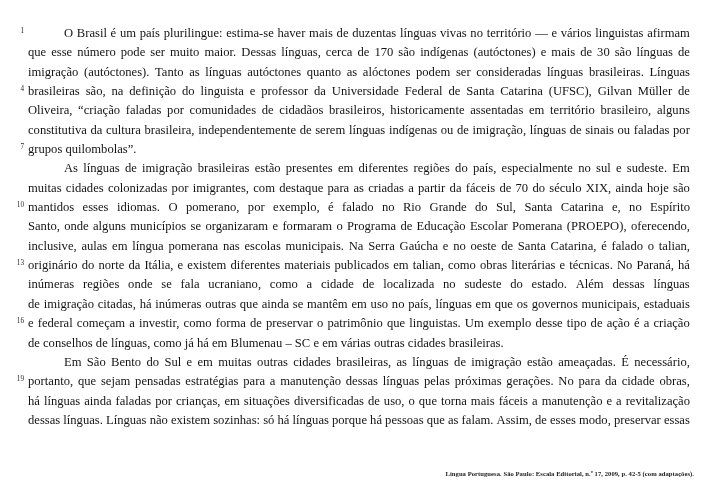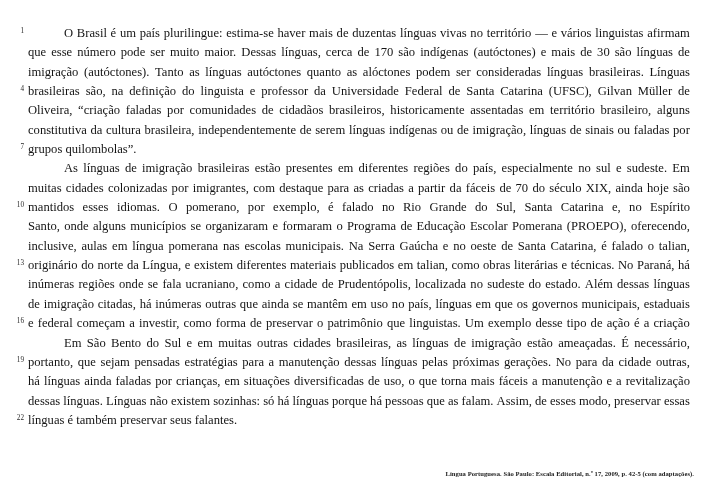--- a/index.html
+++ b/index.html
@@ -363,21 +363,21 @@
           <span class="w">talian,</span>
         </div>
       </div>
       <div class="line-row">
         <div class="line-no">13</div>
         <div class="line-text just">
           <span class="w">originário</span>
           <span class="w">do</span>
           <span class="w">norte</span>
           <span class="w">da</span>
-          <span class="w">Língua,</span>
+          <span class="w">Itália,</span>
           <span class="w">e</span>
           <span class="w">existem</span>
           <span class="w">diferentes</span>
           <span class="w">materiais</span>
           <span class="w">publicados</span>
           <span class="w">em</span>
           <span class="w">talian,</span>
           <span class="w">como</span>
           <span class="w">obras</span>
           <span class="w">literárias</span>
@@ -394,21 +394,20 @@
           <span class="w">inúmeras</span>
           <span class="w">regiões</span>
           <span class="w">onde</span>
           <span class="w">se</span>
           <span class="w">fala</span>
           <span class="w">ucraniano,</span>
           <span class="w">como</span>
           <span class="w">a</span>
           <span class="w">cidade</span>
           <span class="w">de</span>
-          <span class="w">Prudentópolis,</span>
           <span class="w">localizada</span>
           <span class="w">no</span>
           <span class="w">sudeste</span>
           <span class="w">do</span>
           <span class="w">estado.</span>
           <span class="w">Além</span>
           <span class="w">dessas</span>
           <span class="w">línguas</span>
         </div>
       </div>
@@ -457,20 +456,24 @@
           <span class="w">Um</span>
           <span class="w">exemplo</span>
           <span class="w">desse</span>
           <span class="w">tipo</span>
           <span class="w">de</span>
           <span class="w">ação</span>
           <span class="w">é</span>
           <span class="w">a</span>
           <span class="w">criação</span>
         </div>
+      </div>
+      <div class="line-row">
+        <div class="line-no"></div>
+        <div class="line-text last">de conselhos de línguas, como já há em Blumenau – SC e em várias outras cidades brasileiras.</div>
       </div>
       <div class="line-row">
         <div class="line-no"></div>
         <div class="line-text just">
           <span class="w"><span class="indent-pad"></span>Em</span>
           <span class="w">São</span>
           <span class="w">Bento</span>
           <span class="w">do</span>
           <span class="w">Sul</span>
           <span class="w">e</span>
@@ -502,21 +505,21 @@
           <span class="w">manutenção</span>
           <span class="w">dessas</span>
           <span class="w">línguas</span>
           <span class="w">pelas</span>
           <span class="w">próximas</span>
           <span class="w">gerações.</span>
           <span class="w">No</span>
           <span class="w">para</span>
           <span class="w">da</span>
           <span class="w">cidade</span>
-          <span class="w">outras,</span>
+          <span class="w">obras,</span>
         </div>
       </div>
       <div class="line-row">
         <div class="line-no"></div>
         <div class="line-text just">
           <span class="w">há</span>
           <span class="w">línguas</span>
           <span class="w">ainda</span>
           <span class="w">faladas</span>
           <span class="w">por</span>
@@ -557,21 +560,17 @@
           <span class="w">as</span>
           <span class="w">falam.</span>
           <span class="w">Assim,</span>
           <span class="w">de</span>
           <span class="w">esses</span>
           <span class="w">modo,</span>
           <span class="w">preservar</span>
           <span class="w">essas</span>
         </div>
       </div>
-      <div class="line-row">
-        <div class="line-no">22</div>
-        <div class="line-text last">línguas é também preservar seus falantes.</div>
-      </div>
     </div>
 
   <div id="source-line">Língua Portuguesa. São Paulo: Escala Editorial, n.º 17, 2009, p. 42-5 (com adaptações).</div>
 
 </div>
 
 </body></html>

